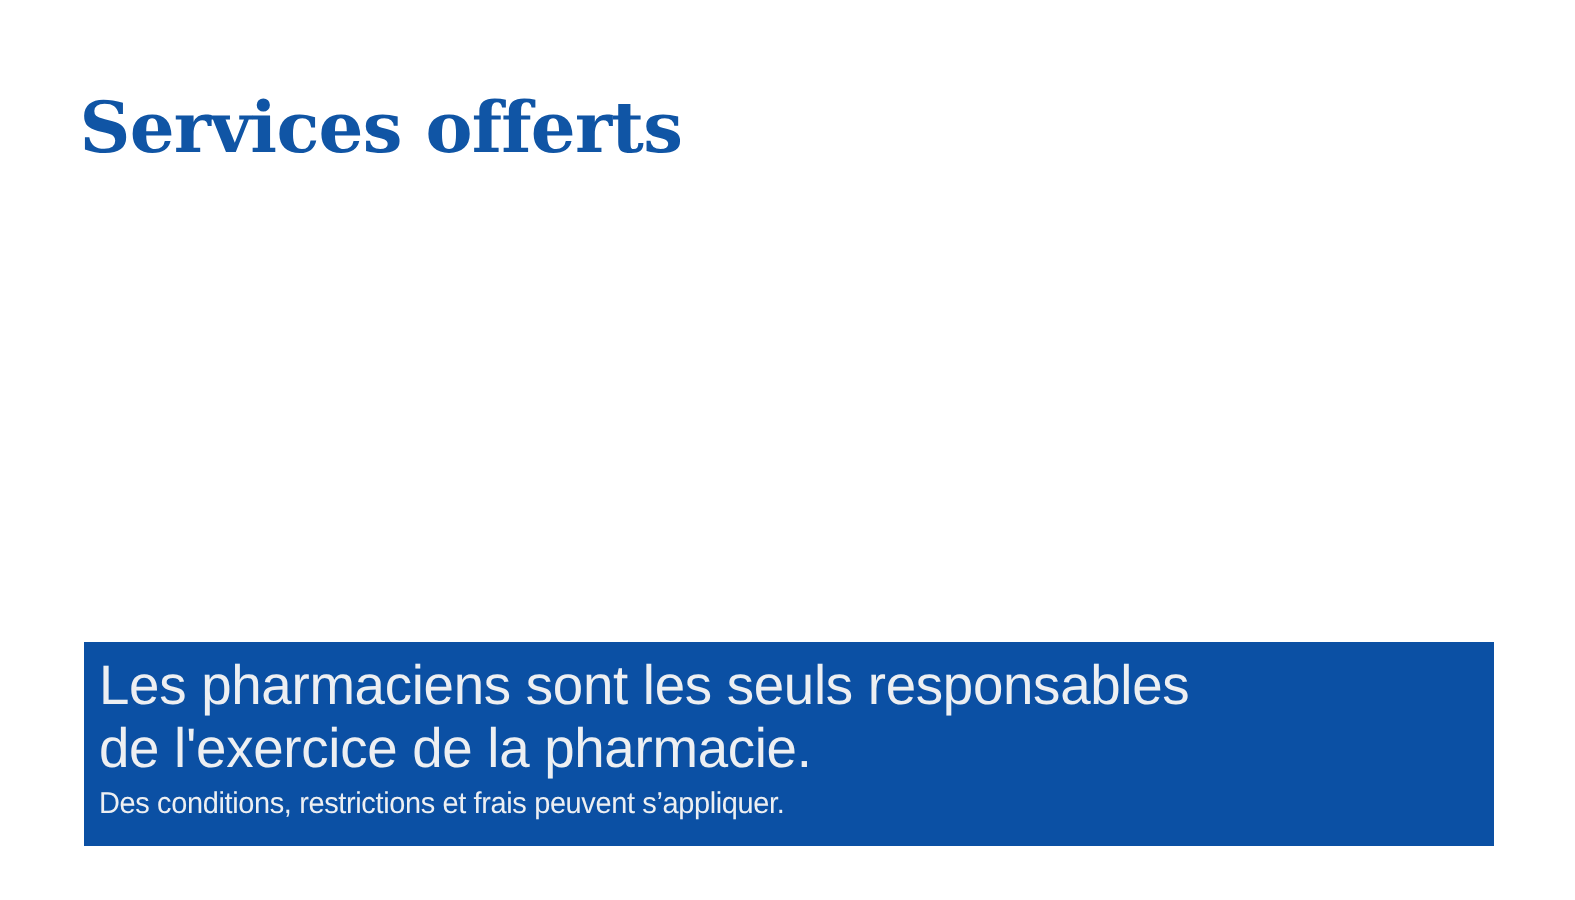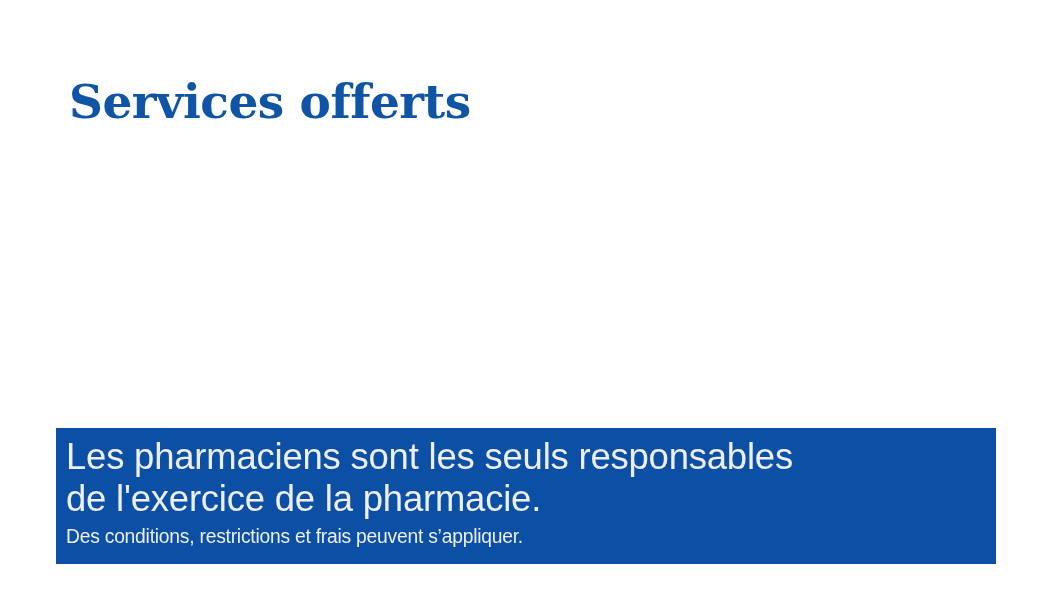--- a/index.html
+++ b/index.html
@@ -18,21 +18,21 @@
     width: 1050px;
     height: 600px;
     background: #ffffff;
   }
 
   
   .slide-title {
     position: absolute;
     left: 53px;
     top: 62px;
-    margin: 16px;
+    margin: 0;
     font-family: "DejaVu Serif", "Liberation Serif", serif;
     font-weight: 700;
     font-size: 47px;
     line-height: 1.0;
     letter-spacing: -0.5px;
     color: #1055A5;
     white-space: nowrap;
   }
 
   

